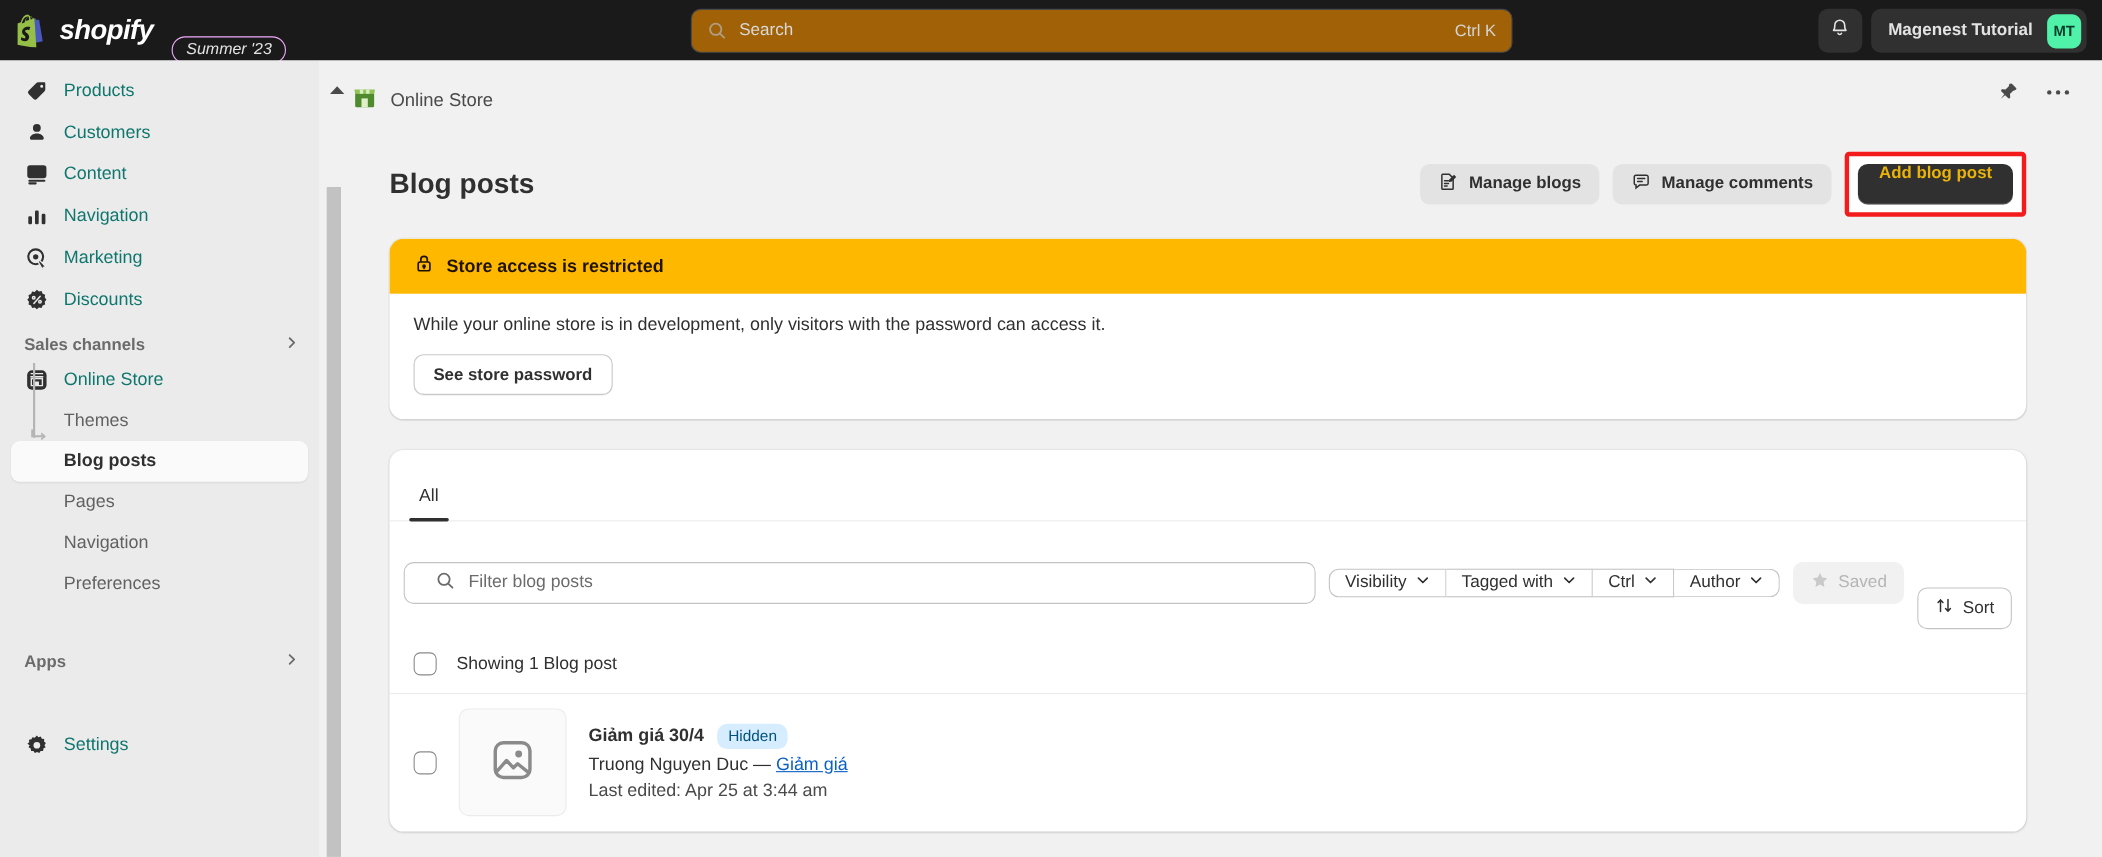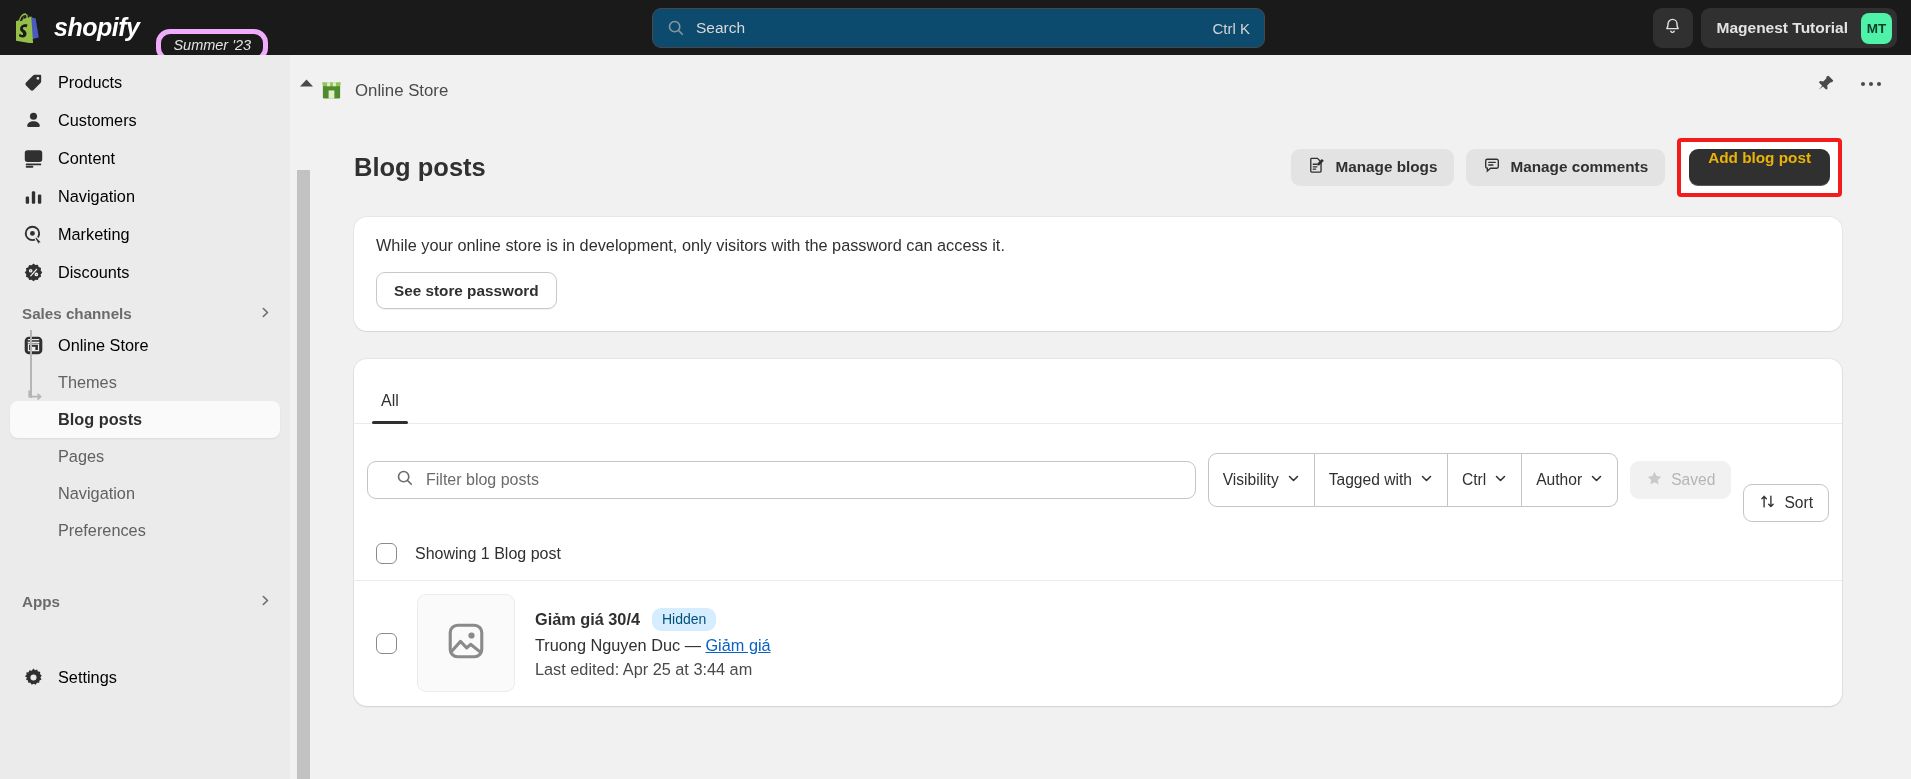--- a/index.html
+++ b/index.html
@@ -18,30 +18,30 @@
     background: #1a1a1a;
     display: flex; align-items: center;
   }
   .brand { display: flex; align-items: center; gap: 11px; padding-left: 16px; }
   .shopify-bag { width: 27px; height: 30px; position: relative; }
   .brand-word {
     color: #fff; font-size: 25px; font-weight: bold;
     font-style: italic; letter-spacing: -0.5px;
   }
   .badge-season {
-    border: 5px solid #f0abfc; border-radius: 14px;
+    border: 1px solid #f0abfc; border-radius: 14px;
     color: #e3e3e3; font-size: 14.5px; font-style: italic;
     padding: 3px 12px 4px; margin-left: 6px; margin-top: 36px;
   }
   .searchwrap {
     position: absolute; left: 628px; top: 8px;
-    width: 613px; height: 40px;
-    background: #0c4a6e; border: 1px solid #484848;
+    width: 747px; height: 40px;
+    background: #a16207; border: 1px solid #484848;
     border-radius: 9px;
-    display: flex; align-items: center; padding: 0 14px; margin-left: 24px;
+    display: flex; align-items: center; padding: 0 14px;
   }
   .search-ico { width: 18px; height: 18px; opacity: .72; flex: 0 0 18px; }
   .search-ph { color: #d9d9d9; font-size: 15.5px; margin-left: 11px; flex: 1; }
   .search-kbd { color: #d4d4d4; font-size: 15px; }
   .topright {
     position: absolute; right: 14px; top: 8px;
     display: flex; align-items: center; gap: 8px;
   }
   .bell-btn {
     width: 40px; height: 40px; border-radius: 9px; background: #303030;
@@ -64,21 +64,21 @@
     position: absolute; left: 0; top: 55px;
     width: 290px; height: 724px;
     background: #ebebeb;
   }
   .nav-item {
     display: flex; align-items: center; gap: 14px;
     height: 38px; margin: 0 10px; padding-left: 12px;
     border-radius: 8px; color: #303030;
     font-size: 16.3px;
   }
-  .nav-item .lbl { color: #000000; }
+  .nav-item .lbl { color: #0f766e; }
   .nav-ico { width: 22px; height: 22px; flex: 0 0 22px; display: flex; align-items: center; justify-content: center; }
   .section-head {
     display: flex; align-items: center; justify-content: space-between;
     margin: 14px 18px 4px 22px; color: #6b6b6b;
     font-size: 15.2px; font-weight: bold;
   }
   .sub-item {
     display: flex; align-items: center;
     height: 37px; margin: 0 10px 0 10px; padding-left: 48px;
     border-radius: 8px; color: #616161; font-size: 16.3px;
@@ -180,21 +180,21 @@
     padding: 14px 13px 15px;
   }
   .filter-input {
     flex: 1; height: 38px; border: 1px solid #c4c4c4; border-radius: 9px;
     display: flex; align-items: center; gap: 12px; padding: 0 28px;
     background: #fff;
   }
   .filter-ph { color: #6b6b6b; font-size: 16px; }
   .chipgroup { display: flex; }
   .chip {
-    height: 54px; display: flex; align-items: center; gap: 8px;
+    height: 26px; display: flex; align-items: center; gap: 8px;
     padding: 0 14px; background: #fff;
     border: 1px solid #c4c4c4; border-left: none;
     font-size: 15.6px; color: #303030;
   }
   .chip:first-child { border-left: 1px solid #c4c4c4; border-radius: 9px 0 0 9px; }
   .chip:last-child { border-radius: 0 9px 9px 0; }
   .btn-saved {
     height: 38px; display: flex; align-items: center; gap: 8px;
     padding: 0 16px; background: #f1f1f1; border-radius: 9px;
     color: #b5b5b5; font-size: 15.6px;
@@ -478,20 +478,31 @@
         <div class="hl-box">
           <div class="btn-primary">
             <span>Add blog post</span>
           </div>
         </div>
 
       </div>
     </div>
 
     <div class="banner">
+      <div class="banner-top">
+        <span>
+          <svg width="19" height="19" viewBox="0 0 20 20" fill="none" stroke="#1f1300" stroke-width="1.6">
+            <rect x="4.4" y="8.6" width="11.2" height="8.4" rx="1.8"></rect>
+            <path d="M6.9 8.6V6.4a3.1 3.1 0 0 1 6.2 0v2.2"></path>
+            <circle cx="10" cy="12.6" r="1" fill="#1f1300"></circle>
+            <path d="M10 13.2v1.6" stroke-linecap="round"></path>
+          </svg>
+        </span>
+        <span class="banner-title">Store access is restricted</span>
+      </div>
       <div class="banner-body">
         <div class="banner-text">While your online store is in development, only visitors with the password can access it.</div>
         <div class="btn-white">
           <span>See store password</span>
         </div>
       </div>
     </div>
 
     <div class="card">
 

